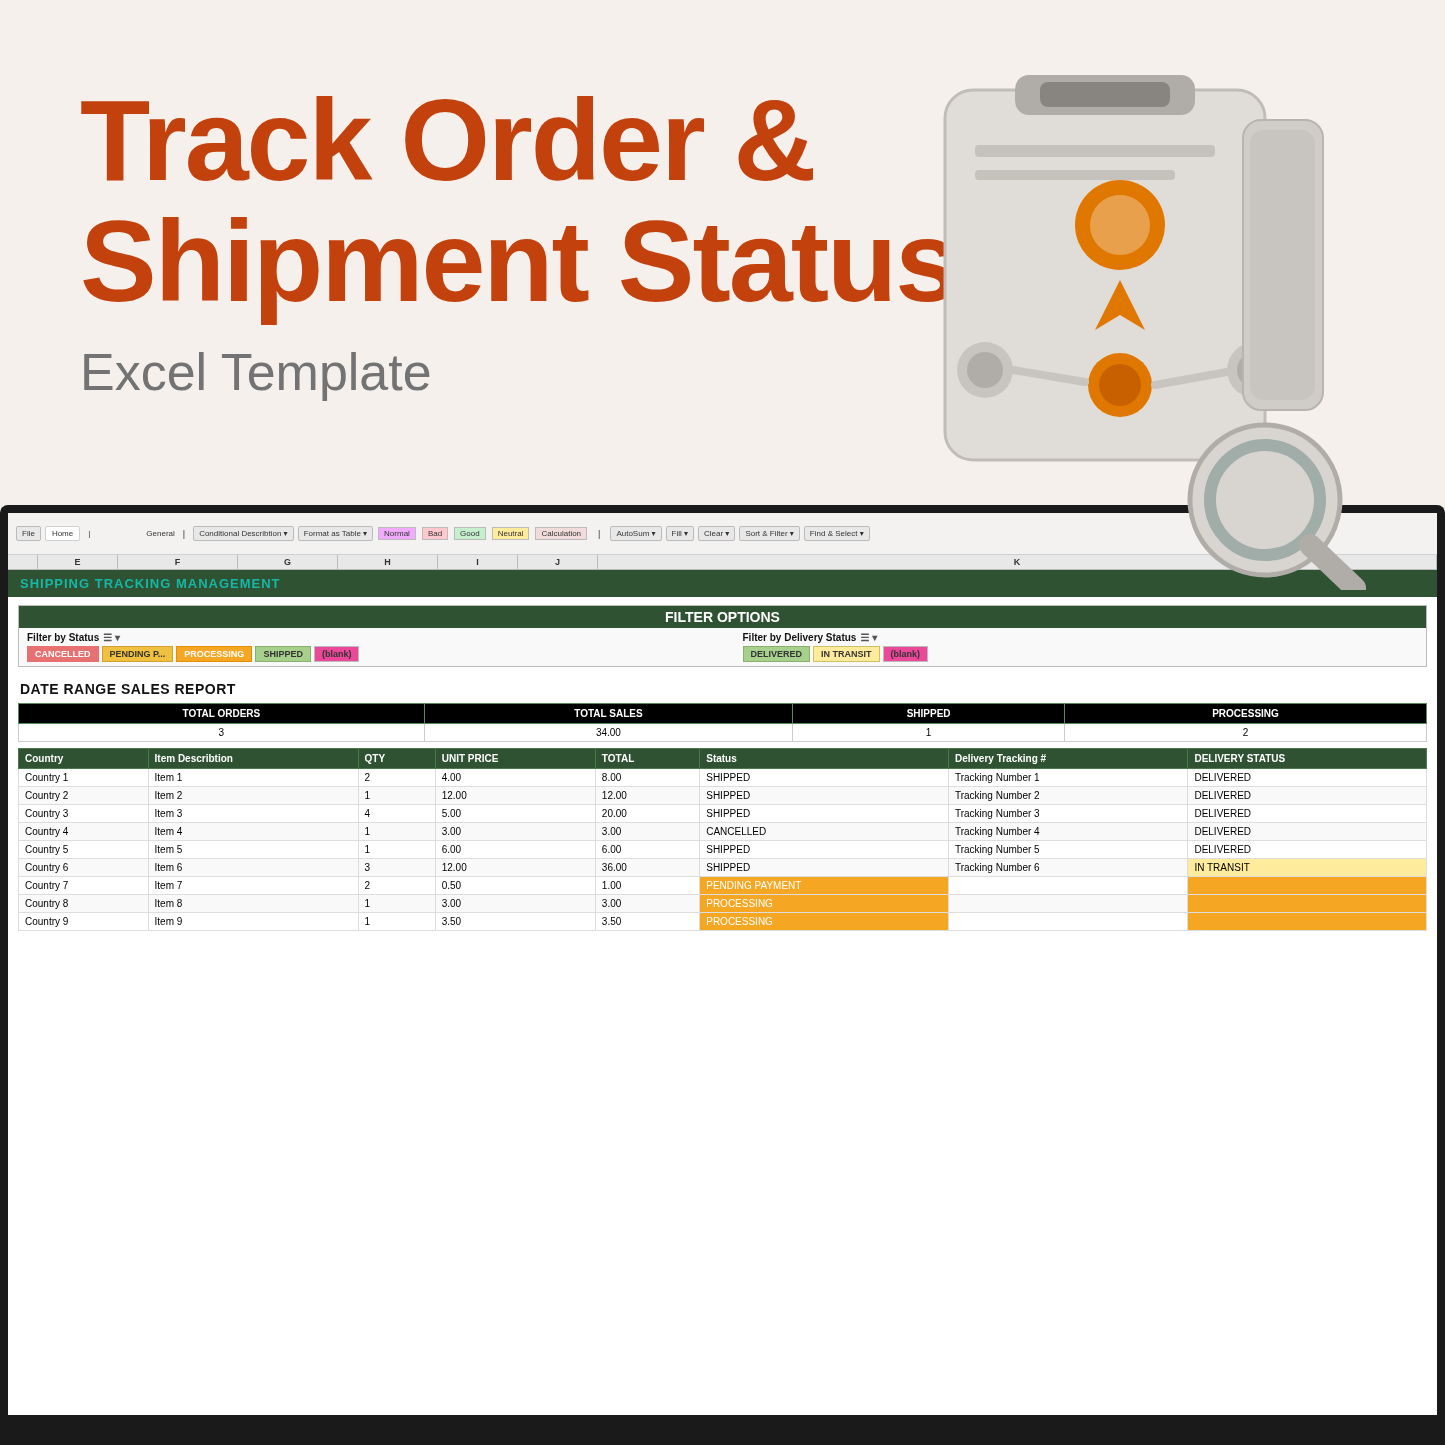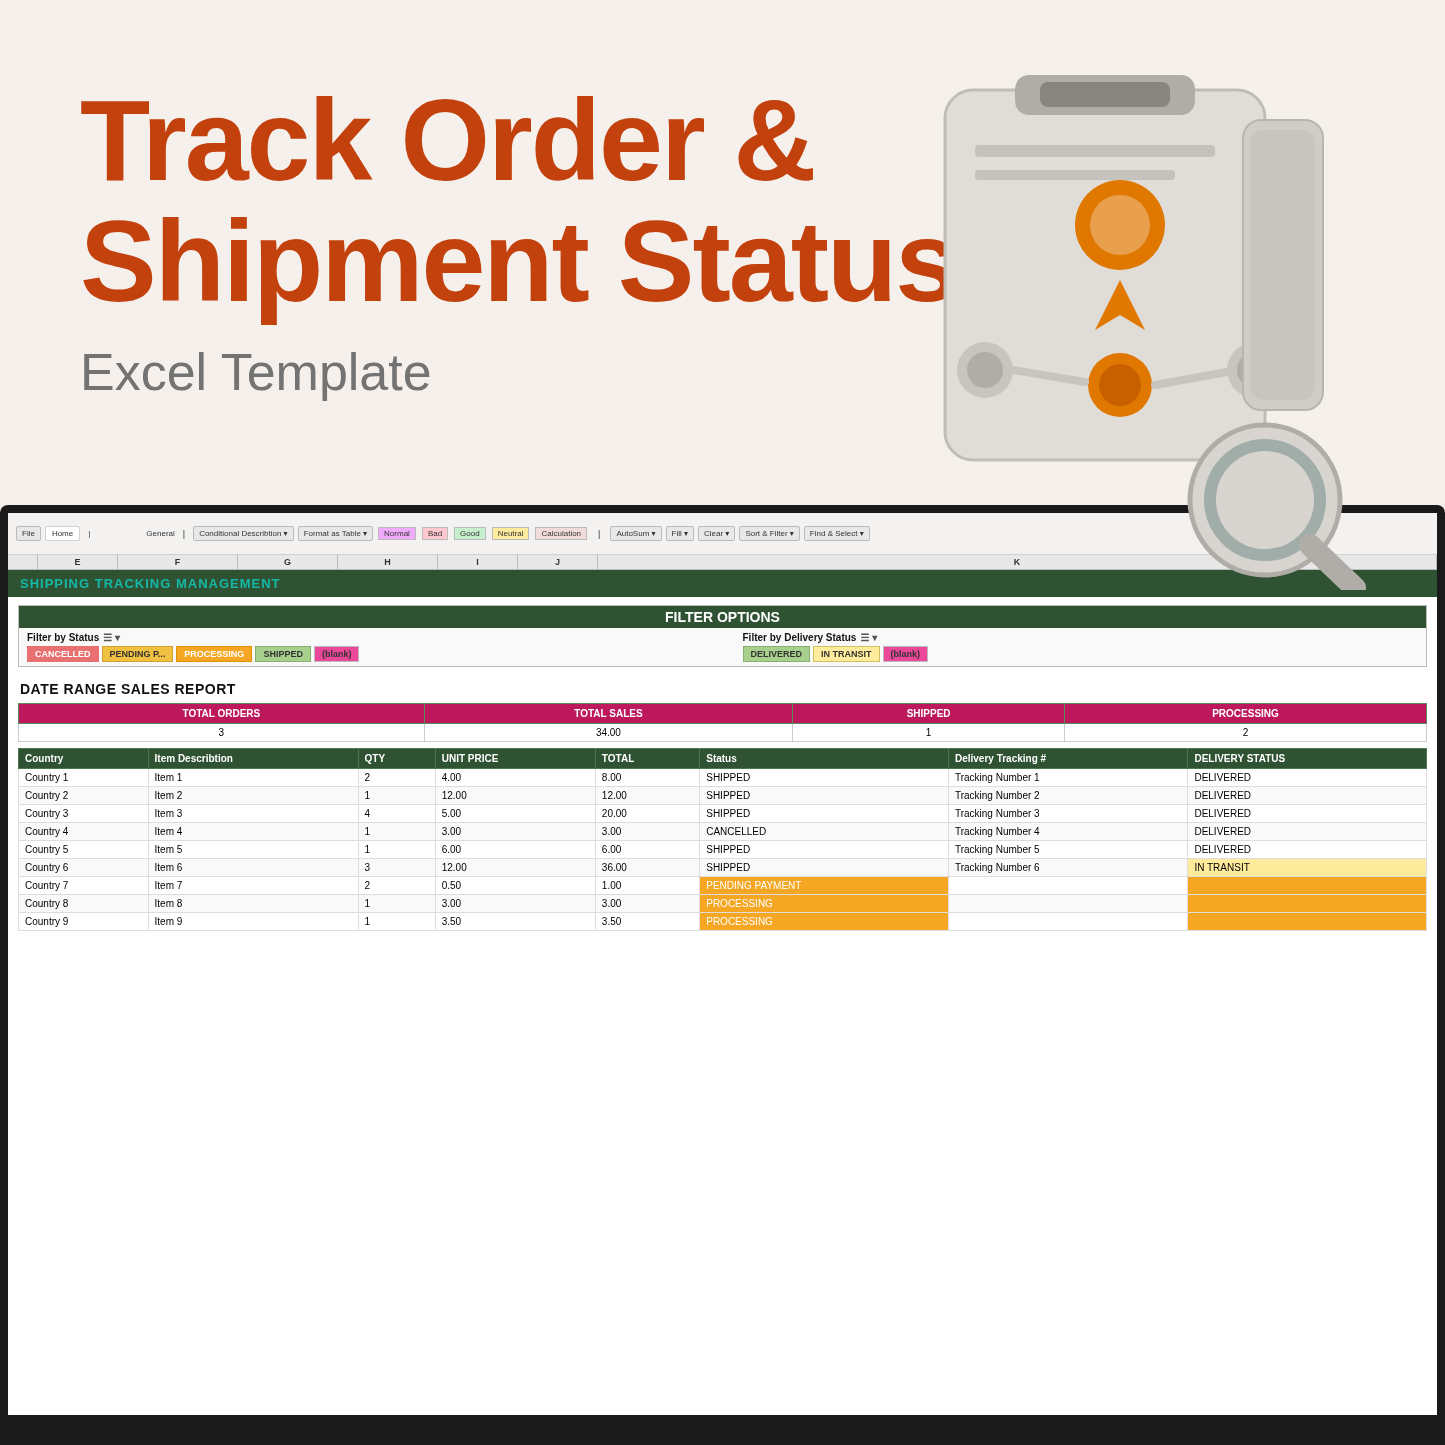--- a/index.html
+++ b/index.html
@@ -205,21 +205,21 @@
       letter-spacing: 0.5px;
     }
 
     .summary-table {
       margin: 4px 10px;
       border-collapse: collapse;
       width: calc(100% - 20px);
     }
 
     .summary-table th {
-      background: #be185d;
+      background: #000000;
       color: #fff;
       font-size: 10px;
       padding: 4px 12px;
       border: 1px solid #5a8a5a;
       text-align: center;
     }
 
     .summary-table td {
       background: #fff;
       font-size: 10px;

